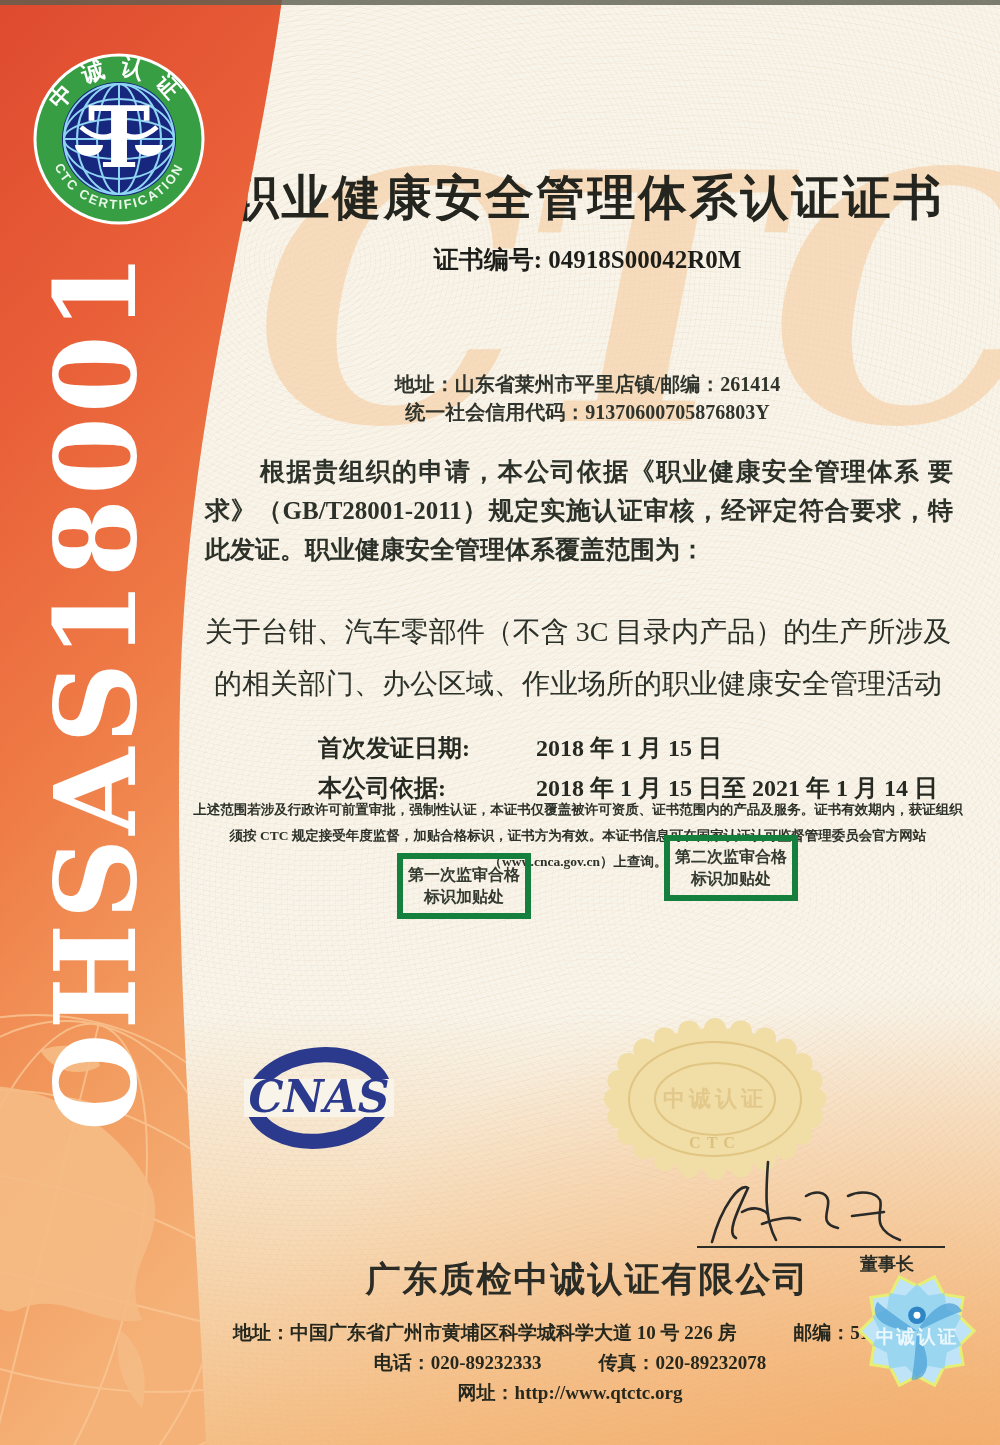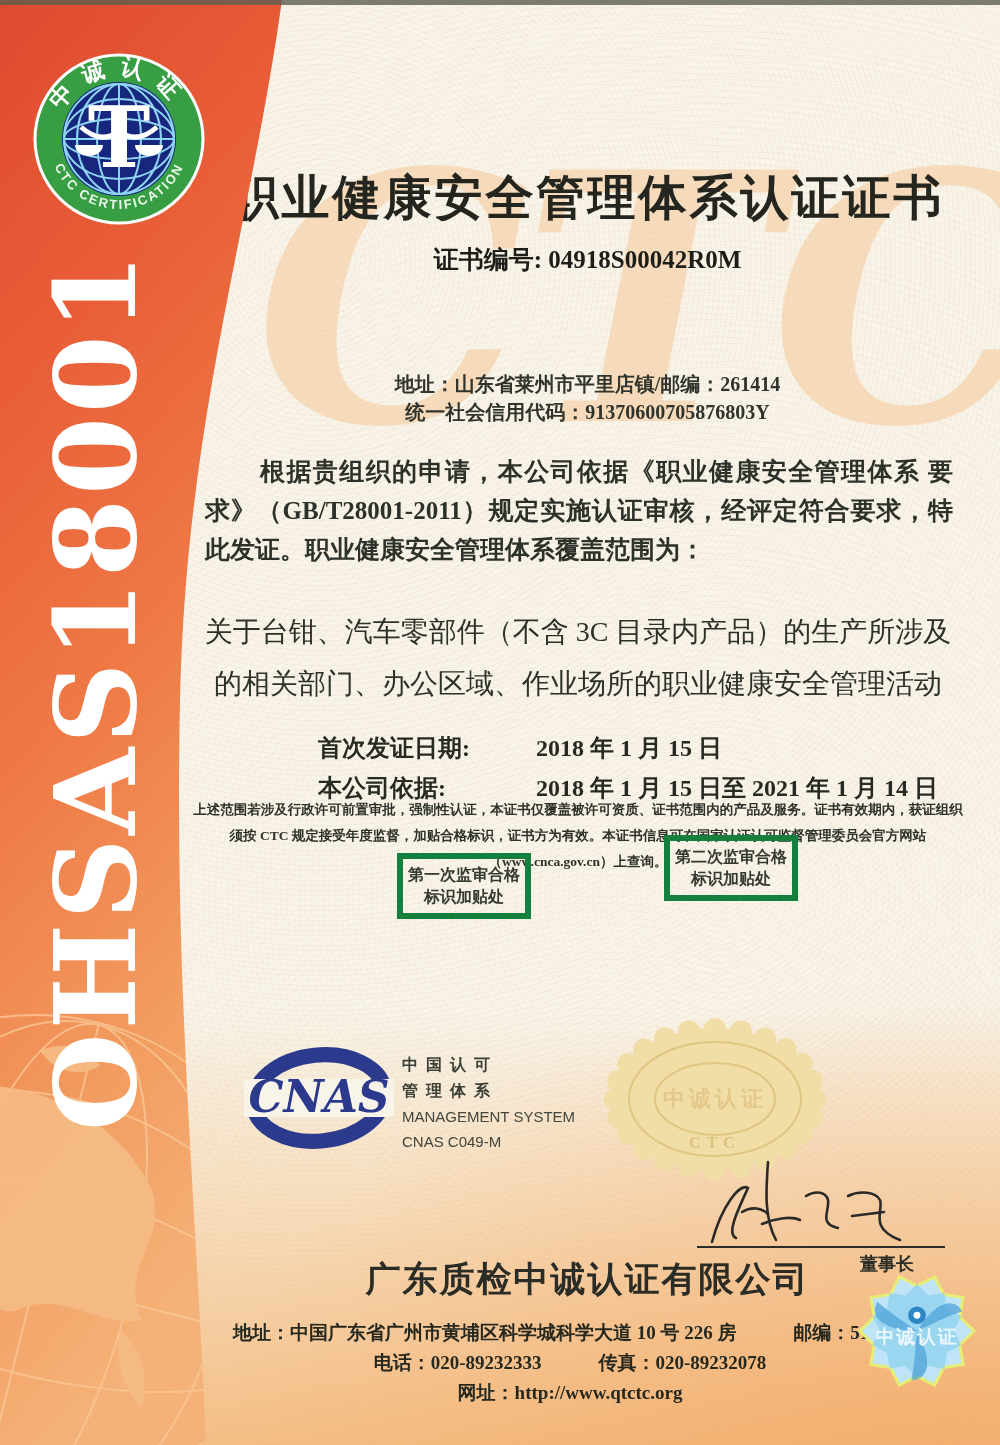--- a/index.html
+++ b/index.html
@@ -182,26 +182,20 @@
     <div class="abs sticker-box box2">
       <span>第二次监审合格</span>
       <span>标识加贴处</span>
     </div>
 
     <svg class="abs cnas-logo" width="150" height="106" viewBox="0 0 150 106">
       <ellipse cx="75" cy="52" rx="66" ry="43" fill="none" stroke="#2b3a8c" stroke-width="15" transform="rotate(-6 75 52)"></ellipse>
       <rect x="-5" y="33" width="160" height="38" fill="#f8f4e9"></rect>
       <text x="75" y="66" text-anchor="middle" font-family="'DejaVu Serif',serif" font-style="italic" font-weight="bold" font-size="44" fill="#2b3a8c">CNAS</text>
     </svg>
-    <div class="abs cnas-text">
-      <div class="cn">中国认可</div>
-      <div class="cn">管理体系</div>
-      <div class="en">MANAGEMENT SYSTEM</div>
-      <div class="en">CNAS C049-M</div>
-    </div>
 
     <svg class="abs seal" width="240" height="175" viewBox="0 0 240 175">
       <g fill="#f1dda6">
         <circle cx="220" cy="87" r="11"></circle>
           <circle cx="216.6" cy="105.1" r="11"></circle>
           <circle cx="206.6" cy="122" r="11"></circle>
         <circle cx="190.7" cy="136.5" r="11"></circle>
           <circle cx="170" cy="147.6" r="11"></circle>
           <circle cx="145.9" cy="154.6" r="11"></circle>
         <circle cx="120" cy="157" r="11"></circle>

